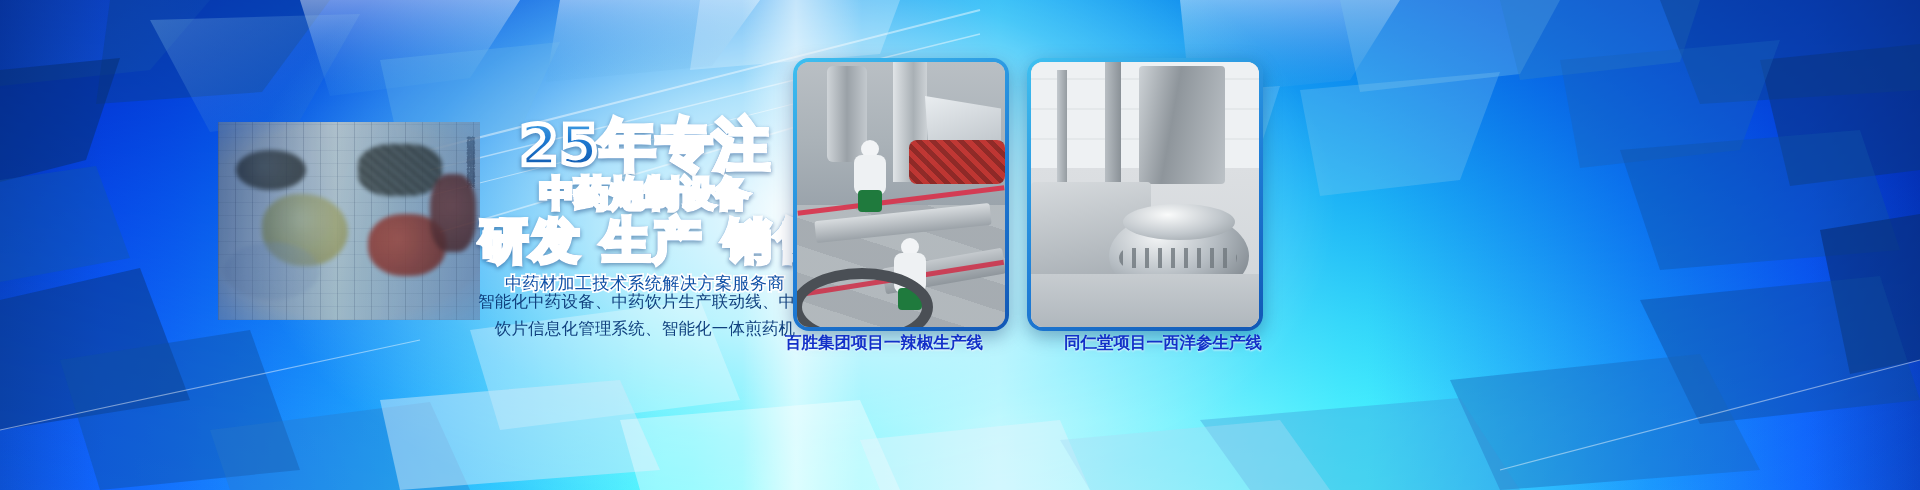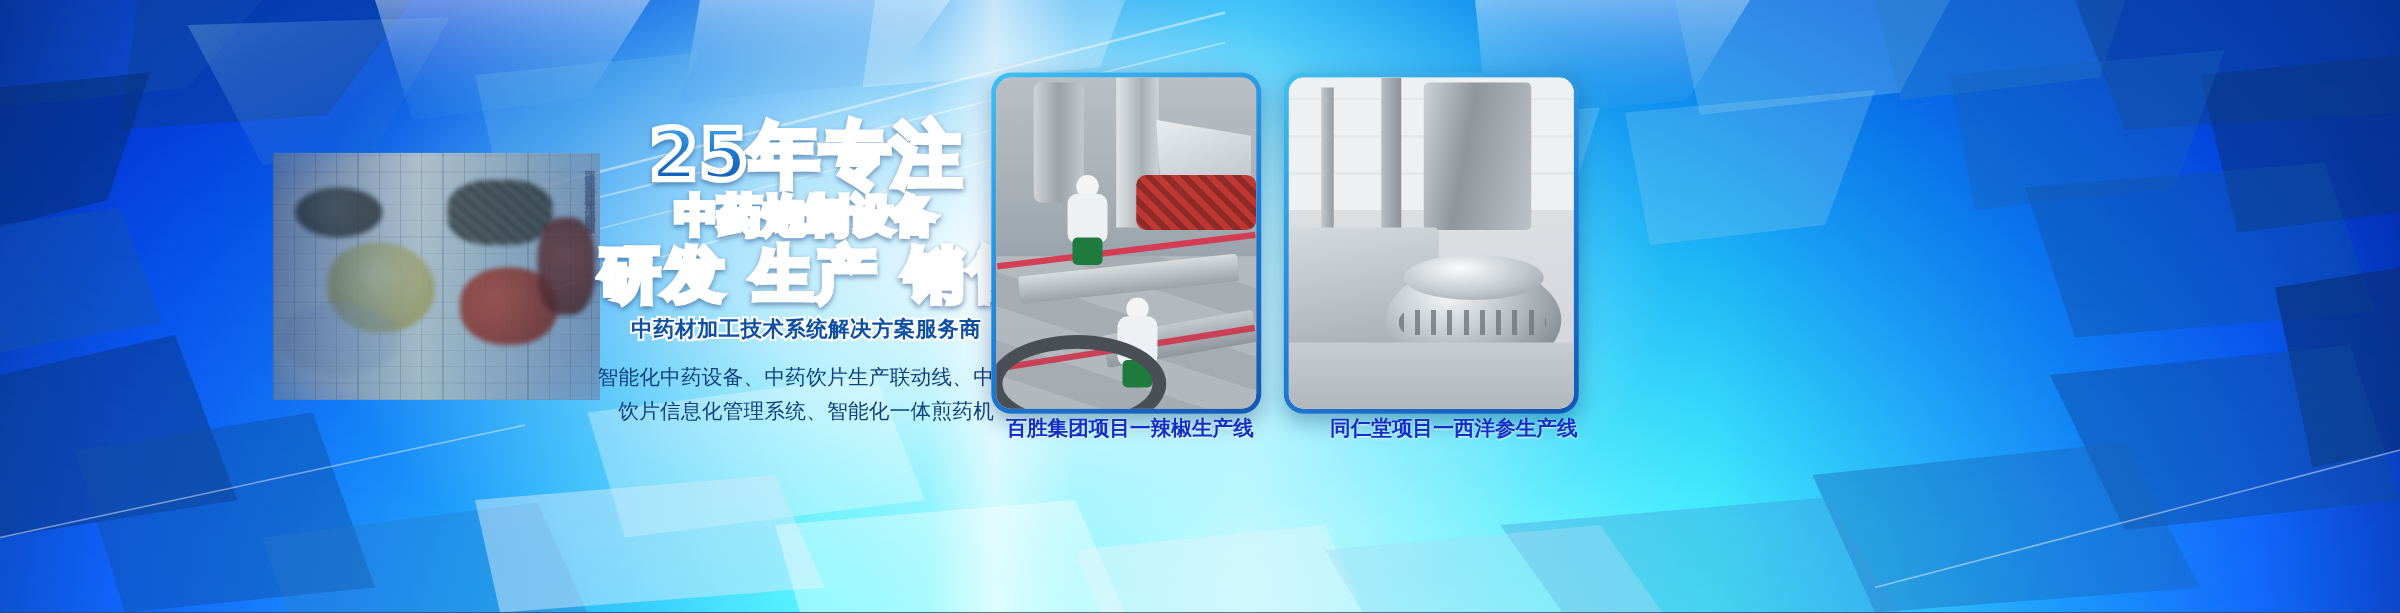--- a/index.html
+++ b/index.html
@@ -48,44 +48,45 @@
 
   
   .headline{position:absolute;left:480px;top:96px;width:330px;text-align:center;}
   .hl-line{
     font-weight:900;color:#1565c5;line-height:1.04;letter-spacing:1px;white-space:nowrap;
     background:linear-gradient(180deg,#4aa8e8 0%,#1f7ad1 42%,#0d52a8 100%);
     -webkit-background-clip:text;background-clip:text;color:transparent;
     -webkit-text-stroke:5px #ffffff;
     paint-order:stroke fill;
     filter:drop-shadow(0 2px 2px rgba(10,50,110,.45));
+    margin-top:20px;
   }
   .hl-1{font-size:56px;}
   .hl-2{font-size:34px;margin-top:2px;}
   .hl-3{font-size:48px;margin-top:4px;letter-spacing:3px;}
   .hl-sub{
-    margin-top:6px;font-size:17px;font-weight:700;letter-spacing:.5px;white-space:nowrap;
+    margin-top:6px;font-size:17px;font-weight:400;letter-spacing:.5px;white-space:nowrap;
     color:#0e4fa6;-webkit-text-stroke:3.2px #ffffff;paint-order:stroke fill;
   }
   .hl-desc{
     position:absolute;left:470px;top:288px;width:350px;text-align:center;
     font-size:16.5px;line-height:27px;color:#10407e;font-weight:500;letter-spacing:.2px;
   }
 
   
   .card{position:absolute;border-radius:16px;padding:4px;
     background:linear-gradient(150deg,#3fc0f0,#1f7fd8 55%,#1257b5);
     box-shadow:0 6px 18px rgba(8,40,95,.35);}
   .card-inner{width:100%;height:100%;border-radius:12px;overflow:hidden;position:relative;background:#c9cfd4;}
   .card-a{left:793px;top:58px;width:208px;height:265px;}
   .card-b{left:1027px;top:58px;width:228px;height:265px;}
 
   .cap{position:absolute;top:332px;font-size:16.5px;font-weight:700;color:#1230c8;white-space:nowrap;
     text-shadow:0 1px 2px rgba(255,255,255,.85);}
-  .cap-a{left:800px;width:208px;text-align:center;}
+  .cap-a{left:780px;width:208px;text-align:center;}
   .cap-b{left:1047px;width:232px;text-align:center;}
 
   
   .ph{position:absolute;inset:0;}
   .phA{background:
       linear-gradient(180deg,#b9bfc4 0%,#aab2b8 30%,#9aa3ab 55%,#8d979f 100%);}
   .phA .floor{position:absolute;left:0;bottom:0;width:100%;height:46%;
     background:repeating-linear-gradient(18deg,#b6bcc0 0 26px,#a8aeb3 26px 52px);opacity:.9;}
   .phA .duct{position:absolute;left:30px;top:4px;width:40px;height:96px;border-radius:6px;
     background:linear-gradient(90deg,#cfd4d8,#9aa1a7 50%,#c3c9ce);}

